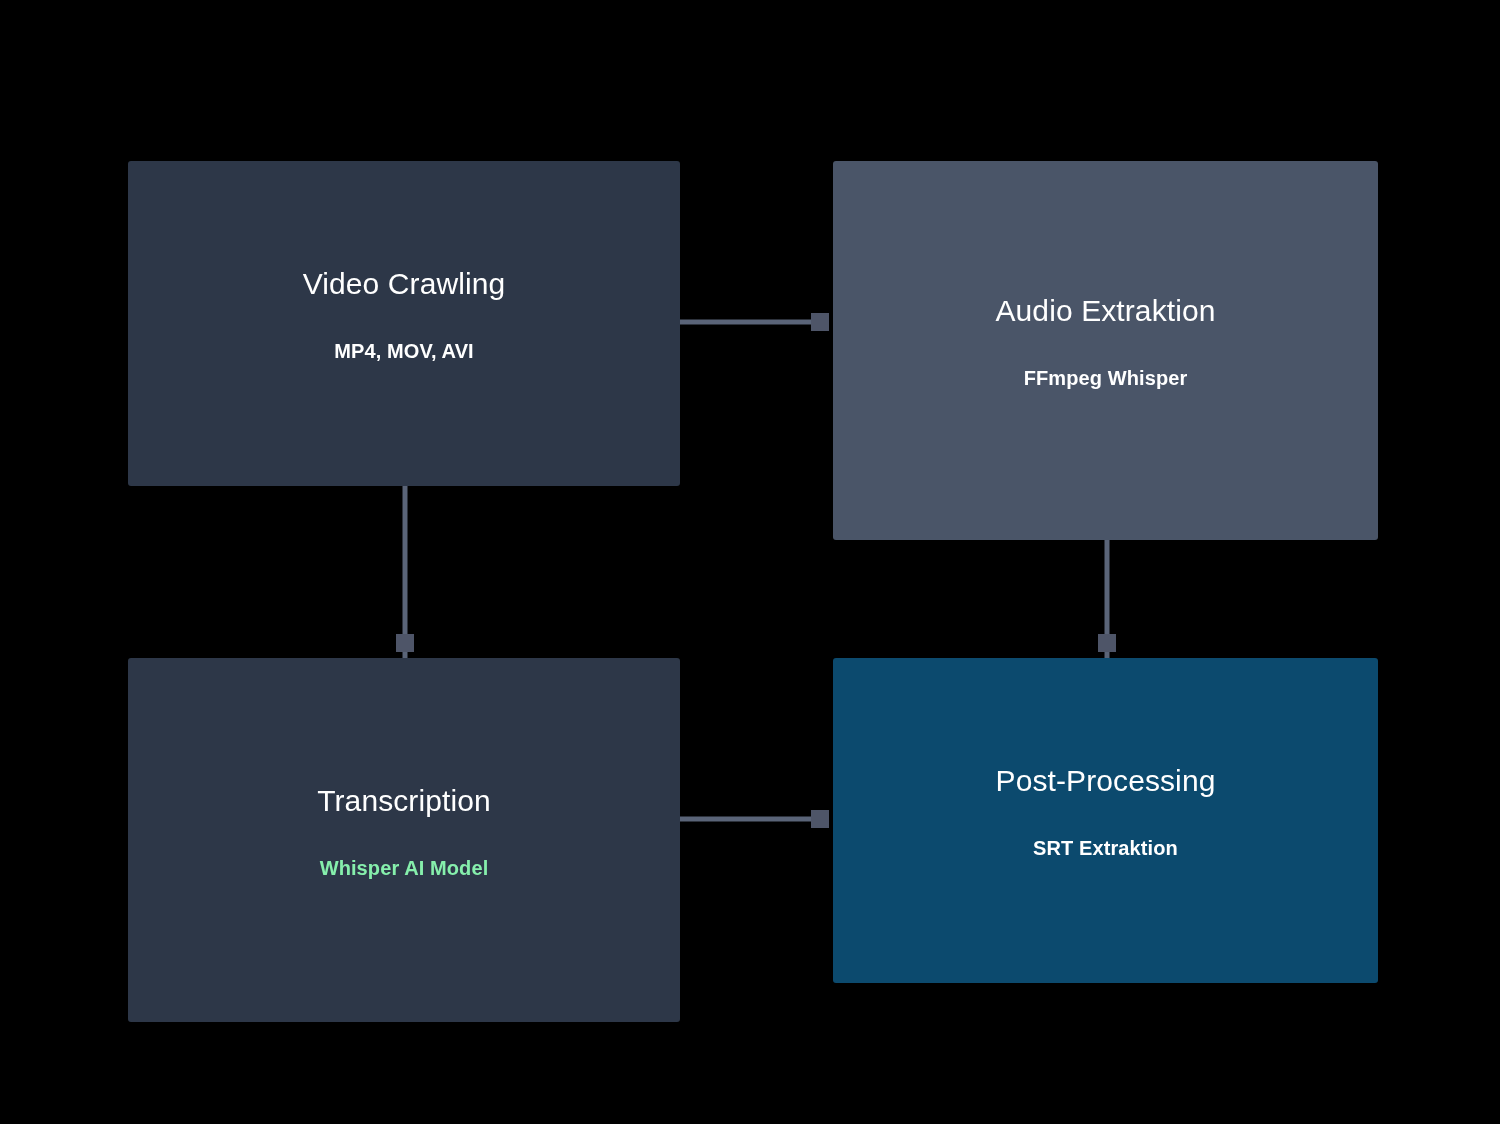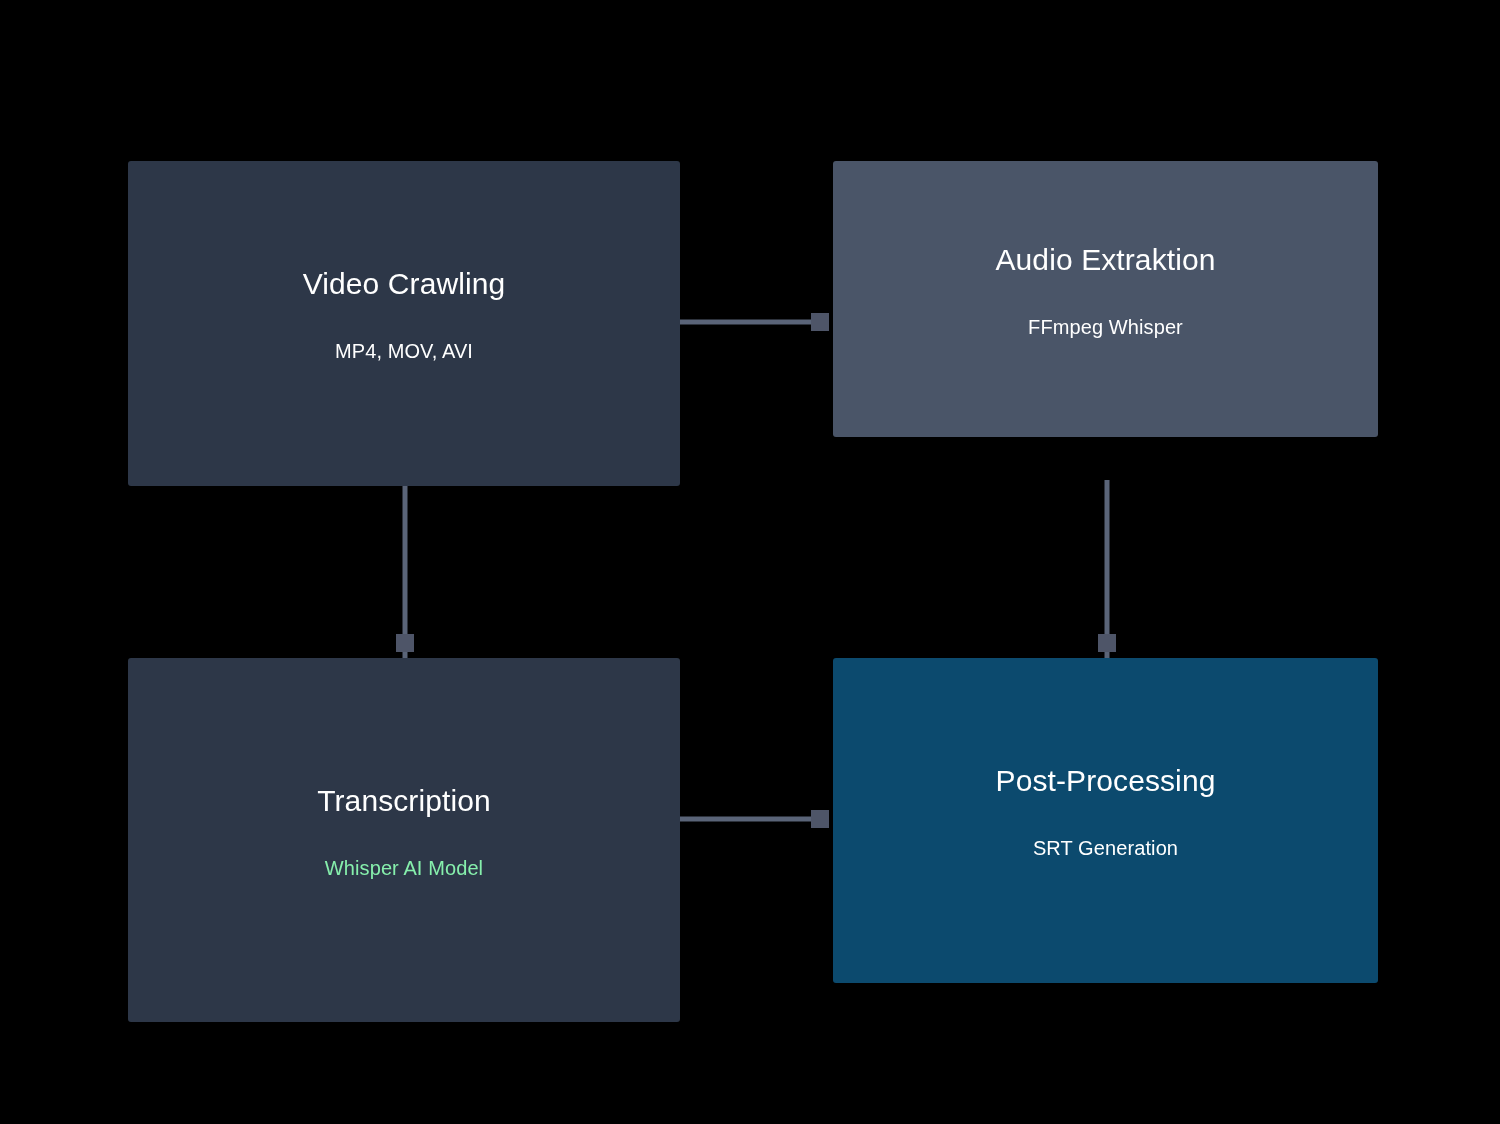--- a/index.html
+++ b/index.html
@@ -48,31 +48,31 @@
     font-size:30px;
     font-weight:400;
     line-height:1.1;
     letter-spacing:0.1px;
     color:#ffffff;
     white-space:nowrap;
   }
 
   .node-subtitle {
     font-size:20px;
-    font-weight:400;
+    font-weight:700;
     line-height:1.1;
     letter-spacing:0.1px;
     color:#ffffff;
     white-space:nowrap;
     margin-top:40px;
   }
 
   
   #node-video-crawling   { left:128px; top:161px; width:552px; height:325px; }
-  #node-audio-extraktion { left:833px; top:161px; width:545px; height:276px; }
+  #node-audio-extraktion { left:833px; top:161px; width:545px; height:379px; }
   #node-transcription    { left:128px; top:658px; width:552px; height:364px; }
   #node-post-processing  { left:833px; top:658px; width:545px; height:325px; }
 
   
   .node-inner {
     display:flex;
     flex-direction:column;
     align-items:center;
     justify-content:center;
     transform:translateY(-9px);
@@ -123,17 +123,17 @@
   <div class="node" id="node-transcription" style="background: rgb(45, 55, 72);">
     <div class="node-inner">
       <div class="node-title" style="color: rgb(255, 255, 255);">Transcription</div>
       <div class="node-subtitle" style="color: #86efac;">Whisper AI Model</div>
     </div>
   </div>
 
   <div class="node" id="node-post-processing" style="background: #0c4a6e;">
     <div class="node-inner">
       <div class="node-title" style="color: rgb(255, 255, 255);">Post-Processing</div>
-      <div class="node-subtitle" style="color: rgb(255, 255, 255);">SRT Generation</div>
+      <div class="node-subtitle" style="color: rgb(255, 255, 255);">SRT Extraktion</div>
     </div>
   </div>
 
 </div>
 
 </body></html>

